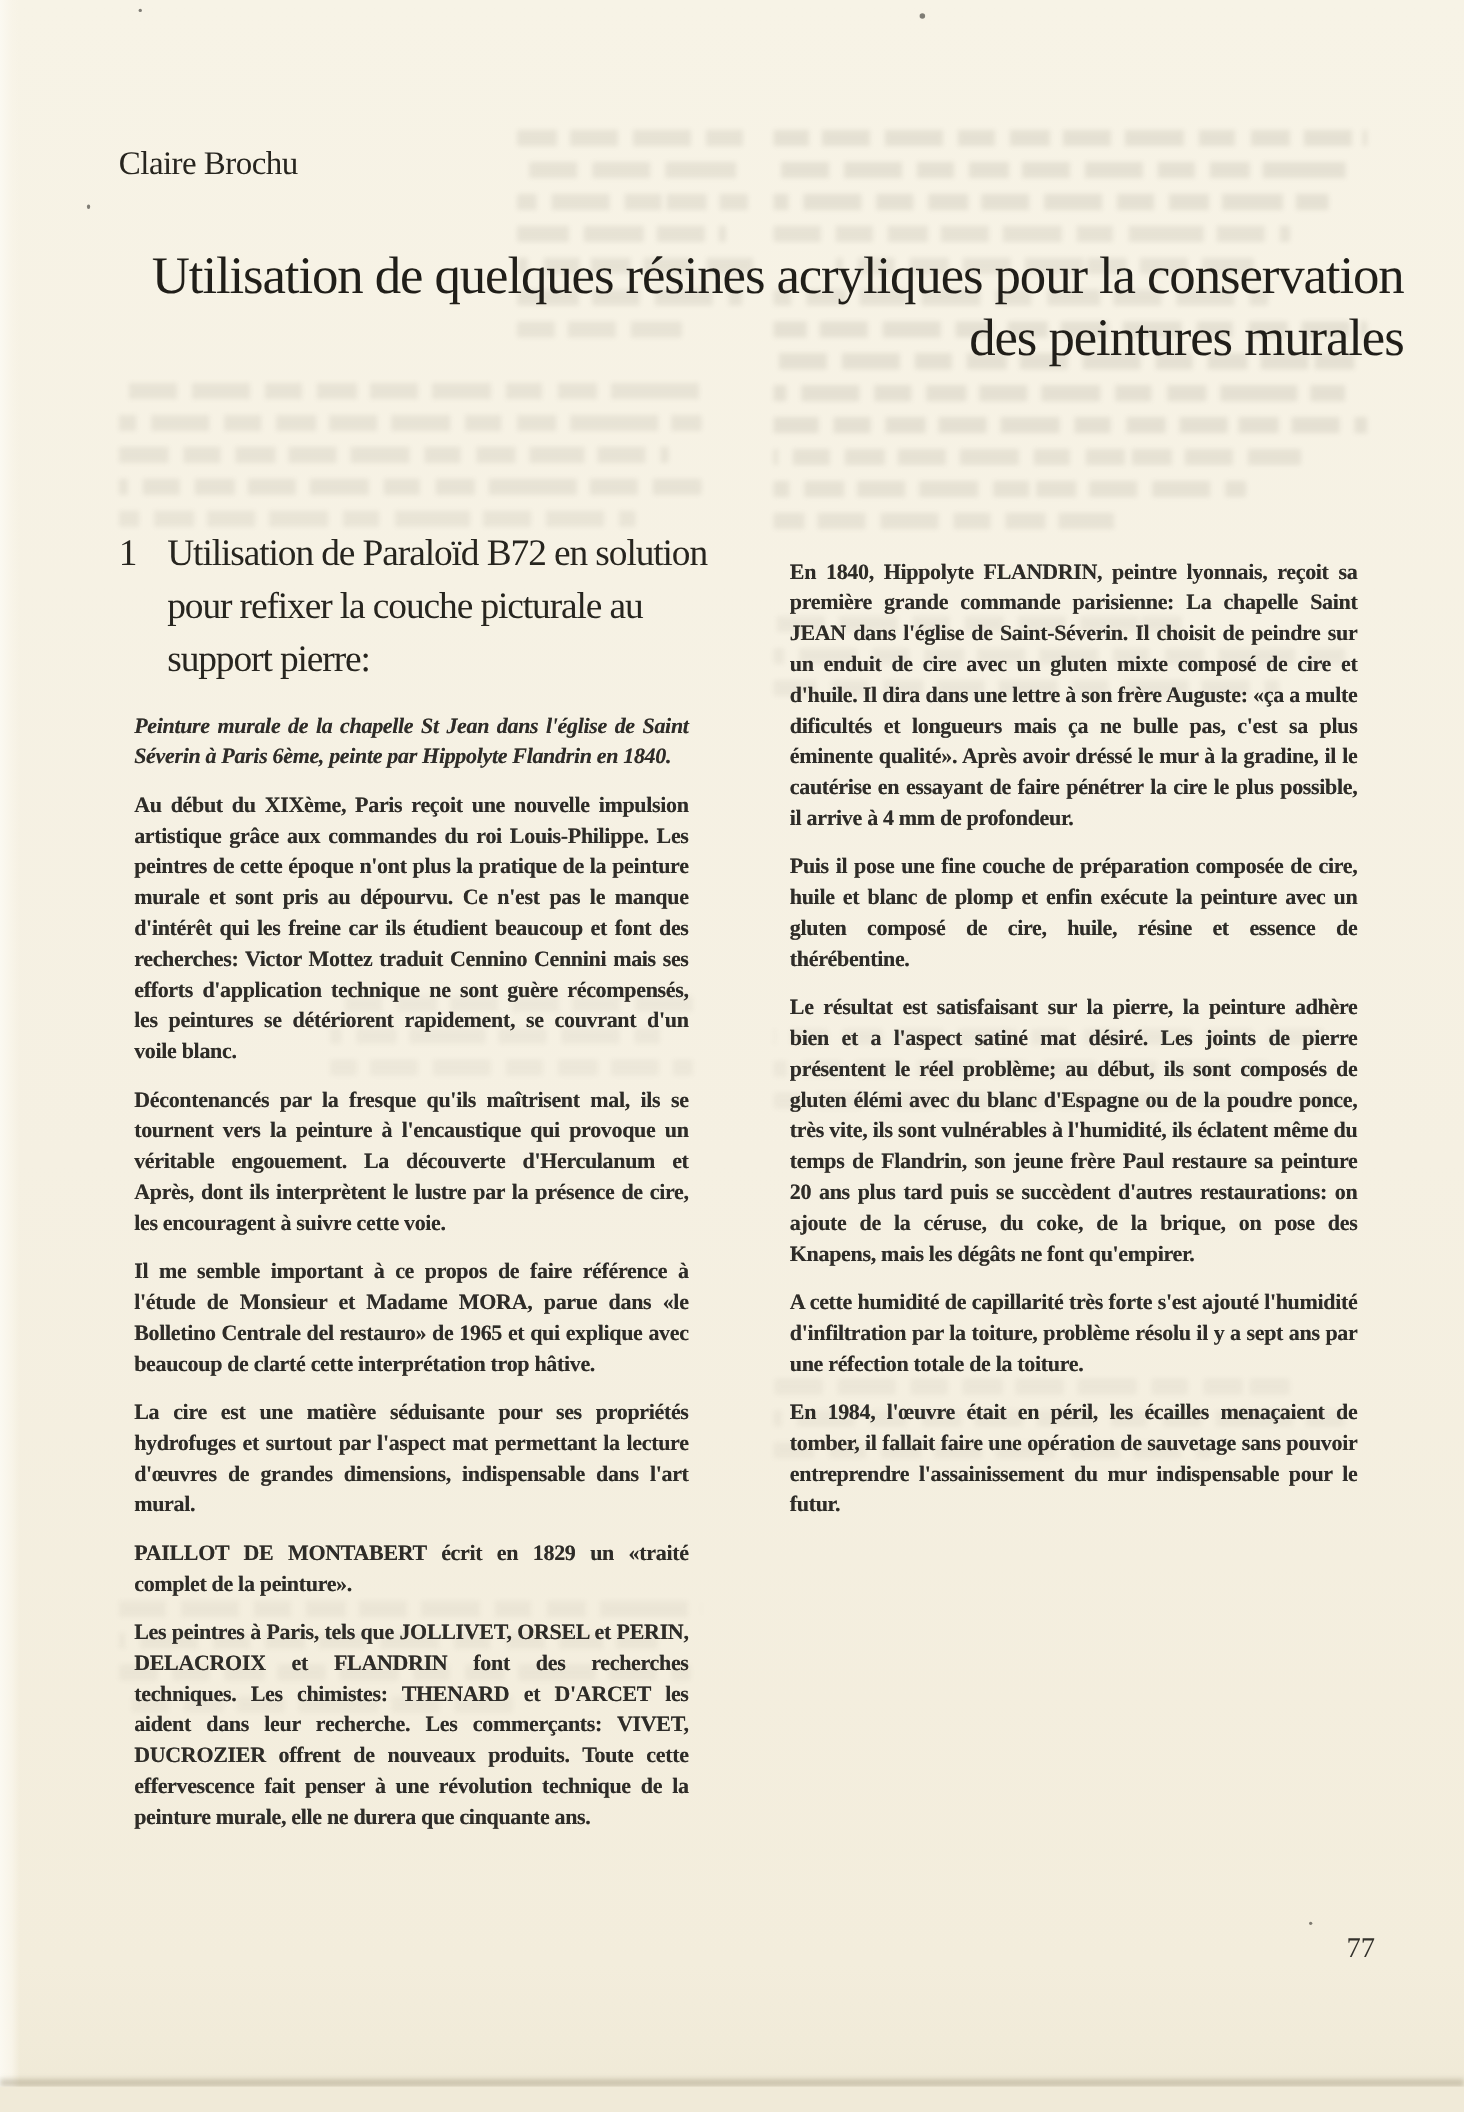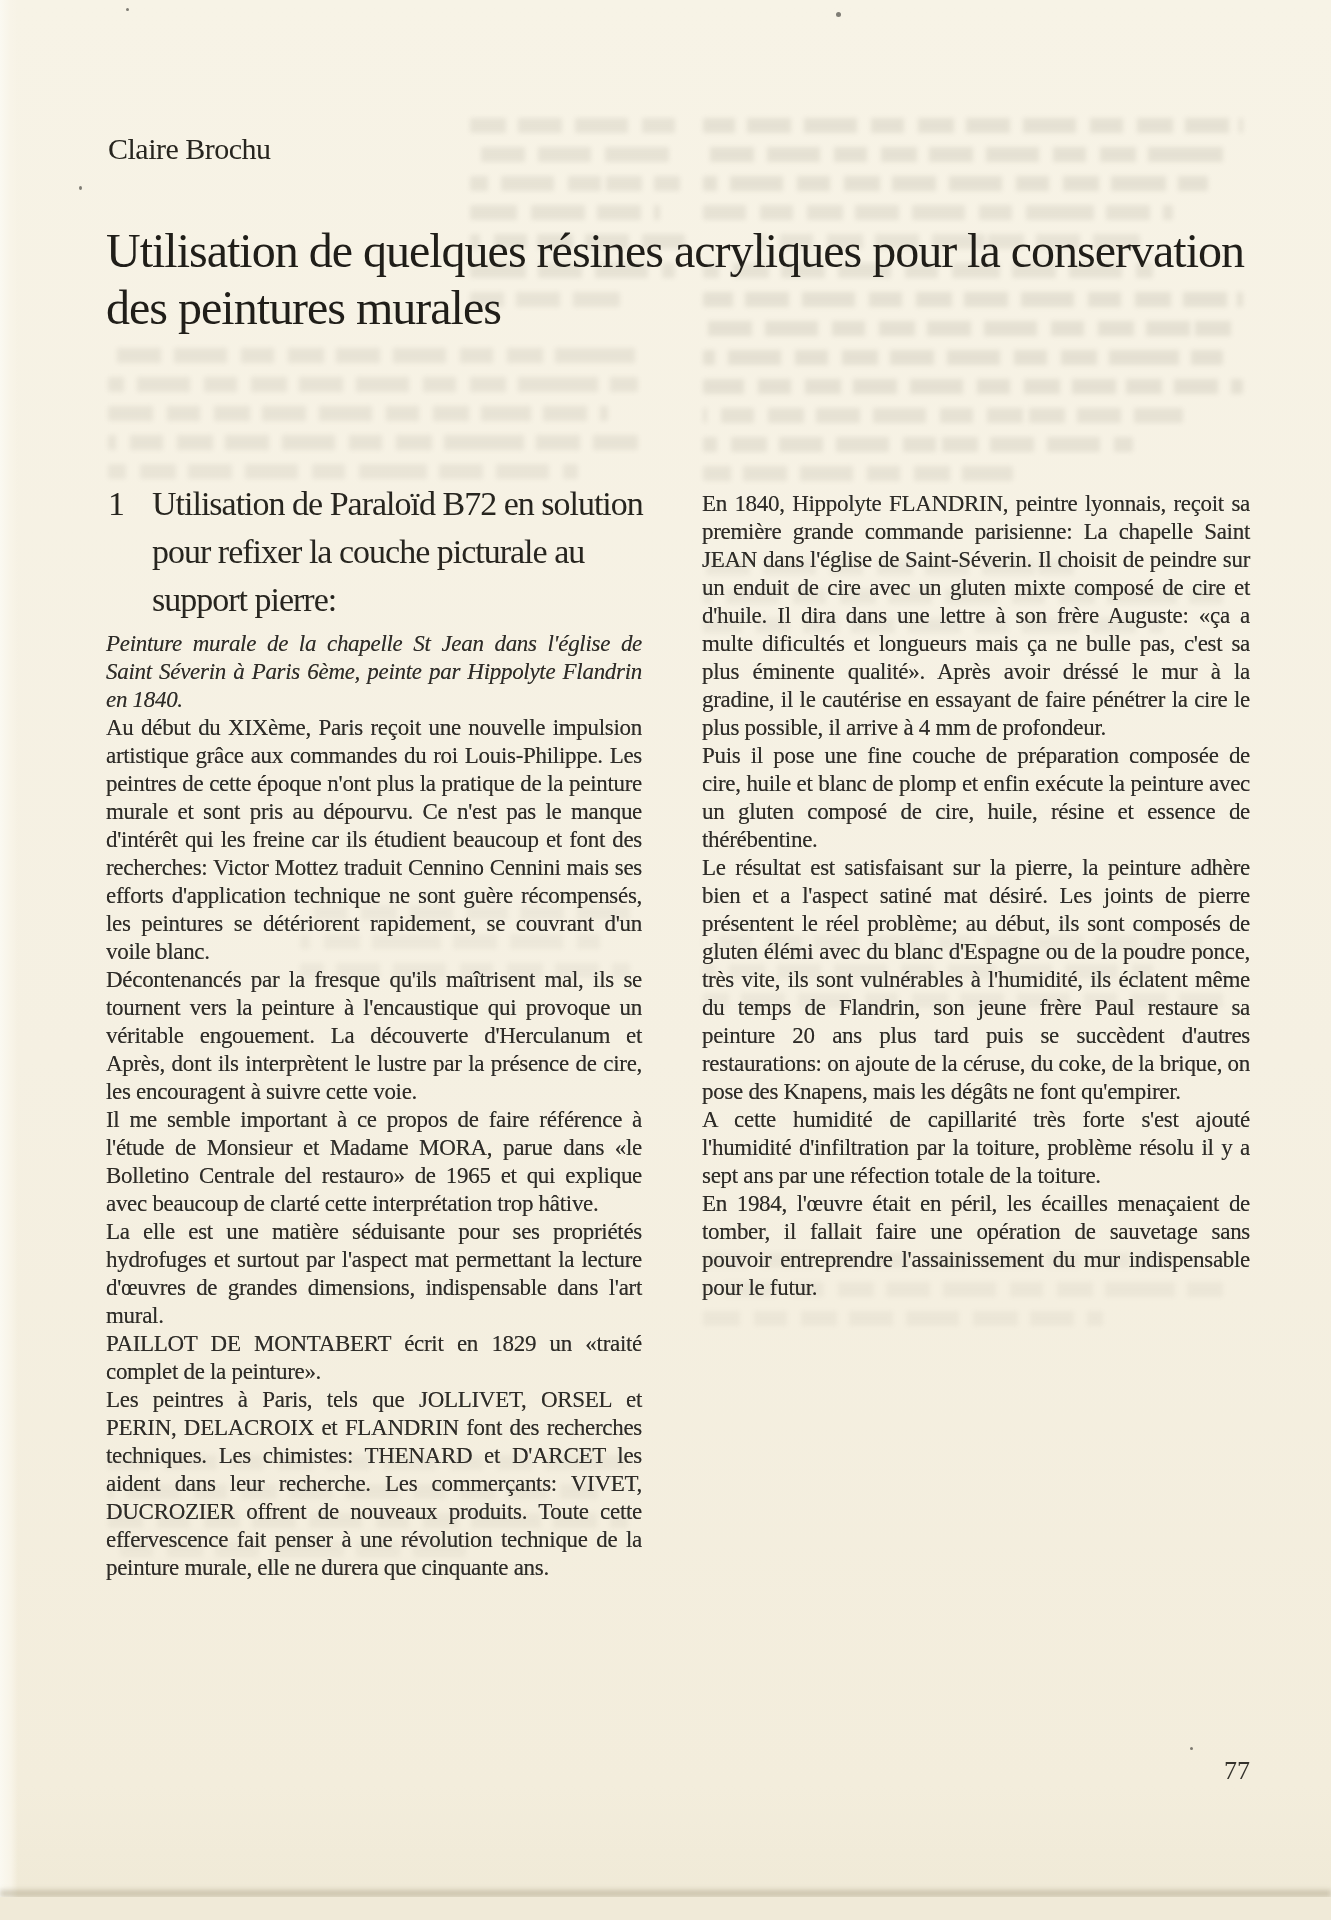--- a/index.html
+++ b/index.html
@@ -50,36 +50,38 @@
 
   .author {
     position: absolute; left: 108px; top: 132px;
     font-size: 30px; letter-spacing: -0.5px; color: #27251f;
   }
   .title {
     position: absolute; left: 106px; top: 222px; width: 1170px;
     margin: 0; font-weight: 400;
     font-size: 48px; line-height: 57px; letter-spacing: -1px;
     color: #201e19;
+    text-align: right;
   }
   .heading {
     position: absolute; left: 108px; top: 480px;
     display: flex; align-items: flex-start;
     font-size: 34px; line-height: 48px; letter-spacing: -1px;
     color: #27251f;
   }
   .heading-num { width: 44px; flex: 0 0 44px; }
   .heading-text { width: 500px; }
 
   .col { position: absolute; }
   .col p {
-    margin: 0;
-    font-size: 23px; line-height: 28px; letter-spacing: -0.3px;
+    margin: 16px;
+    font-size: 20px; line-height: 28px; letter-spacing: -0.3px;
     text-align: justify;
     text-shadow: 0 0 0.6px rgba(42,40,34,.55);
+    font-weight: bold;
   }
   .col-left  { left: 106px; top: 630px; width: 536px; }
   .col-right { left: 702px; top: 490px; width: 548px; }
   .caption { font-style: italic; }
 
   .page-number {
     position: absolute; left: 1150px; top: 1756px; width: 100px;
     text-align: right; font-size: 26px; color: #34322c;
   }
 </style>
@@ -139,21 +141,21 @@
   <div class="heading">
     <span class="heading-num">1</span>
     <span class="heading-text">Utilisation de Paraloïd B72 en solution pour refixer la couche picturale au support pierre:</span>
   </div>
 
   <div class="col col-left">
     <p class="caption">Peinture murale de la chapelle St Jean dans l'église de Saint Séverin à Paris 6ème, peinte par Hippolyte Flandrin en 1840.</p>
     <p>Au début du XIXème, Paris reçoit une nouvelle impulsion artistique grâce aux commandes du roi Louis-Philippe. Les peintres de cette époque n'ont plus la pratique de la peinture murale et sont pris au dépourvu. Ce n'est pas le manque d'intérêt qui les freine car ils étudient beaucoup et font des recherches: Victor Mottez traduit Cennino Cennini mais ses efforts d'application technique ne sont guère récompensés, les peintures se détériorent rapidement, se couvrant d'un voile blanc.</p>
     <p>Décontenancés par la fresque qu'ils maîtrisent mal, ils se tournent vers la peinture à l'encaustique qui provoque un véritable engouement. La découverte d'Herculanum et Après, dont ils interprètent le lustre par la présence de cire, les encouragent à suivre cette voie.</p>
     <p>Il me semble important à ce propos de faire référence à l'étude de Monsieur et Madame MORA, parue dans «le Bolletino Centrale del restauro» de 1965 et qui explique avec beaucoup de clarté cette interprétation trop hâtive.</p>
-    <p>La elle est une matière séduisante pour ses propriétés hydrofuges et surtout par l'aspect mat permettant la lecture d'œuvres de grandes dimensions, indispensable dans l'art mural.</p>
+    <p>La cire est une matière séduisante pour ses propriétés hydrofuges et surtout par l'aspect mat permettant la lecture d'œuvres de grandes dimensions, indispensable dans l'art mural.</p>
     <p>PAILLOT DE MONTABERT écrit en 1829 un «traité complet de la peinture».</p>
     <p>Les peintres à Paris, tels que JOLLIVET, ORSEL et PERIN, DELACROIX et FLANDRIN font des recherches techniques. Les chimistes: THENARD et D'ARCET les aident dans leur recherche. Les commerçants: VIVET, DUCROZIER offrent de nouveaux produits. Toute cette effervescence fait penser à une révolution technique de la peinture murale, elle ne durera que cinquante ans.</p>
   </div>
 
   <div class="col col-right">
     <p>En 1840, Hippolyte FLANDRIN, peintre lyonnais, reçoit sa première grande commande parisienne: La chapelle Saint JEAN dans l'église de Saint-Séverin. Il choisit de peindre sur un enduit de cire avec un gluten mixte composé de cire et d'huile. Il dira dans une lettre à son frère Auguste: «ça a multe dificultés et longueurs mais ça ne bulle pas, c'est sa plus éminente qualité». Après avoir dréssé le mur à la gradine, il le cautérise en essayant de faire pénétrer la cire le plus possible, il arrive à 4 mm de profondeur.</p>
     <p>Puis il pose une fine couche de préparation composée de cire, huile et blanc de plomp et enfin exécute la peinture avec un gluten composé de cire, huile, résine et essence de thérébentine.</p>
     <p>Le résultat est satisfaisant sur la pierre, la peinture adhère bien et a l'aspect satiné mat désiré. Les joints de pierre présentent le réel problème; au début, ils sont composés de gluten élémi avec du blanc d'Espagne ou de la poudre ponce, très vite, ils sont vulnérables à l'humidité, ils éclatent même du temps de Flandrin, son jeune frère Paul restaure sa peinture 20 ans plus tard puis se succèdent d'autres restaurations: on ajoute de la céruse, du coke, de la brique, on pose des Knapens, mais les dégâts ne font qu'empirer.</p>
     <p>A cette humidité de capillarité très forte s'est ajouté l'humidité d'infiltration par la toiture, problème résolu il y a sept ans par une réfection totale de la toiture.</p>
     <p>En 1984, l'œuvre était en péril, les écailles menaçaient de tomber, il fallait faire une opération de sauvetage sans pouvoir entreprendre l'assainissement du mur indispensable pour le futur.</p>

